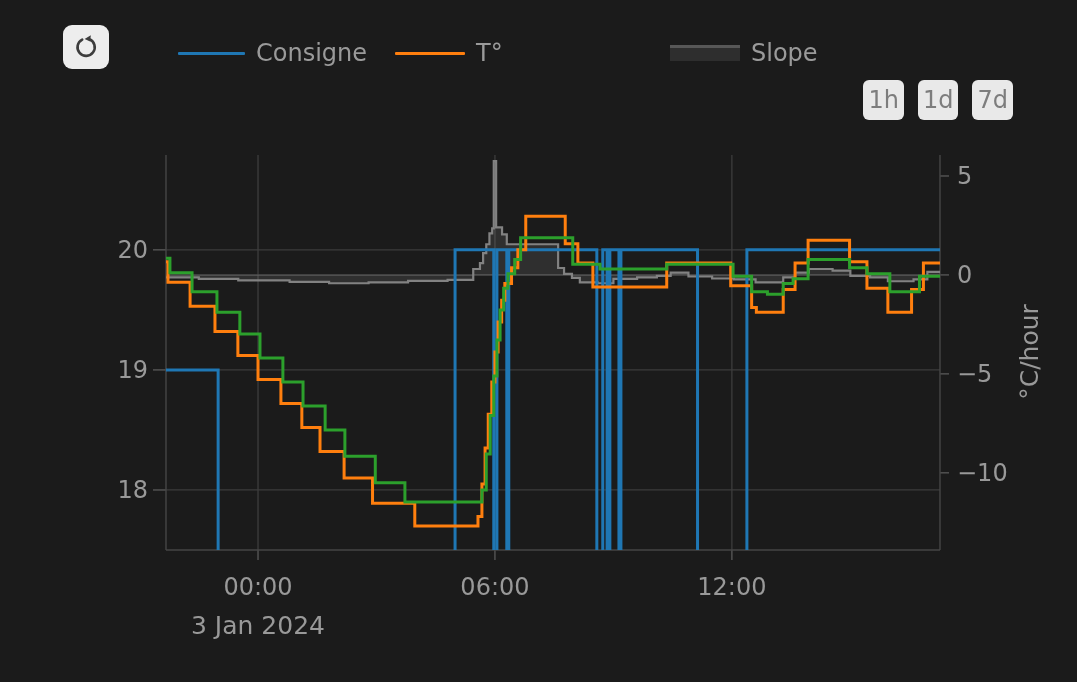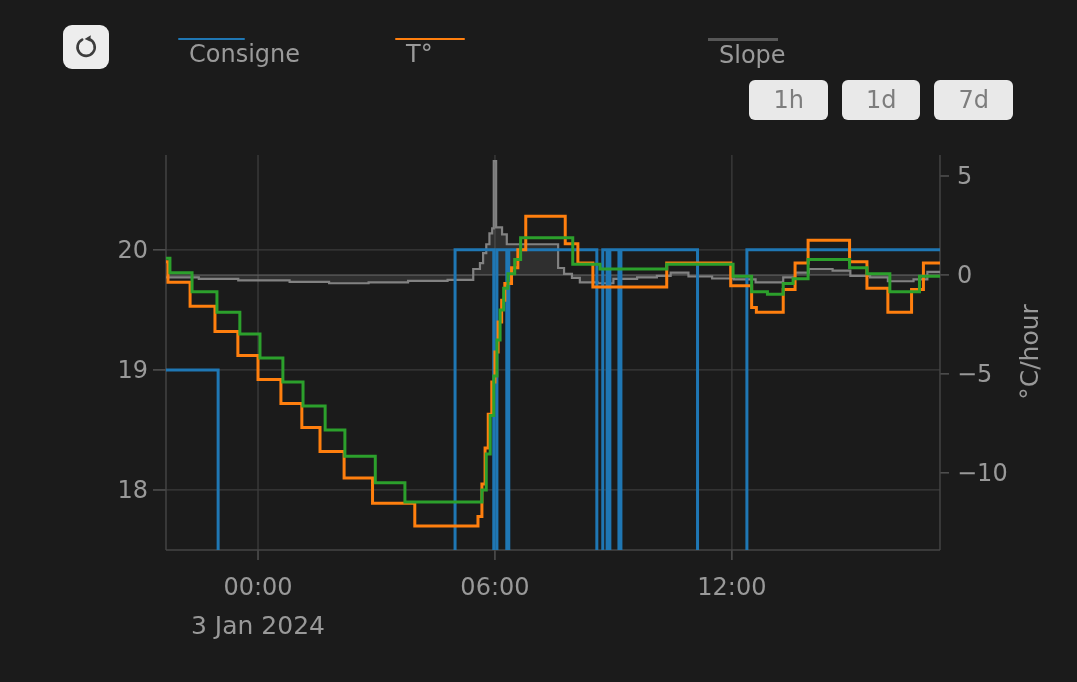--- a/index.html
+++ b/index.html
@@ -4,30 +4,30 @@
 <style>
   html,body{margin:0;padding:0;background:#1b1b1b;}
   #app{position:relative;width:1077px;height:682px;background:#1b1b1b;overflow:hidden;
        font-family:"DejaVu Sans","Liberation Sans",sans-serif;}
   #chart-svg{position:absolute;left:0;top:0;
        font-family:"DejaVu Sans","Liberation Sans",sans-serif;}
   .refresh-btn{position:absolute;left:63px;top:25px;width:46px;height:44px;background:#ededed;
        border:none;border-radius:9px;cursor:pointer;display:flex;align-items:center;justify-content:center;
        padding:0;}
   .legend{position:absolute;left:0;top:38px;width:1077px;height:30px;}
-  .legend-item{position:absolute;display:flex;align-items:flex-start;cursor:pointer;height:30px;flex-direction:column;}
+  .legend-item{position:absolute;display:flex;align-items:center;cursor:pointer;height:30px;}
   .legend-item .swatch-line{height:3px;border-radius:1px;}
   .legend-item .swatch-area{height:13px;background:#2e2e2e;border-top:3px solid #575757;}
   .legend-item .lg-label{margin-left:11px;color:#9a9a9a;font-size:24px;}
-  .li-0{left:178px}.li-1{left:395px}.li-2{left:530px}.li-3{left:708px}
+  .li-0{left:178px}.li-1{left:395px}.li-2{left:530px}.li-3{left:670px}
   .li-0 .swatch-line{width:67px}.li-1 .swatch-line{width:70px}.li-2 .swatch-line{width:70px}
   .li-3 .swatch-area{width:70px}
   .range-buttons{position:absolute;top:80px;right:64px;display:flex;gap:14px;}
   .range-btn{height:40px;background:#e9e9e9;color:#7d7d7d;border:none;border-radius:6px;
-       font-family:inherit;font-size:24px;padding:0 24px;cursor:pointer;display:flex;
+       font-family:inherit;font-size:24px;padding:0 5px;cursor:pointer;display:flex;
        align-items:center;justify-content:center;}
 </style>
 </head>
 <body>
 
 <div id="app">
 
   <svg id="chart-svg" width="1077" height="682">
       <defs>
         <clipPath id="plotclip">

